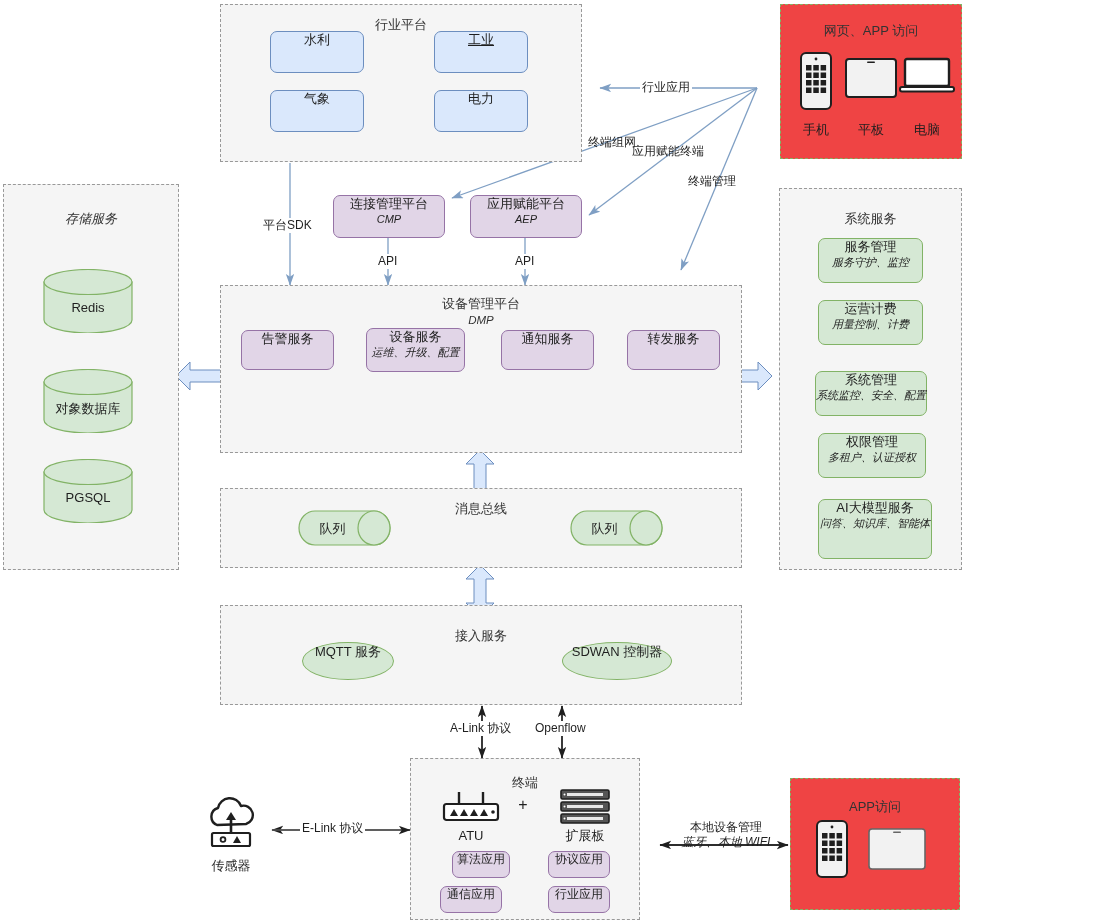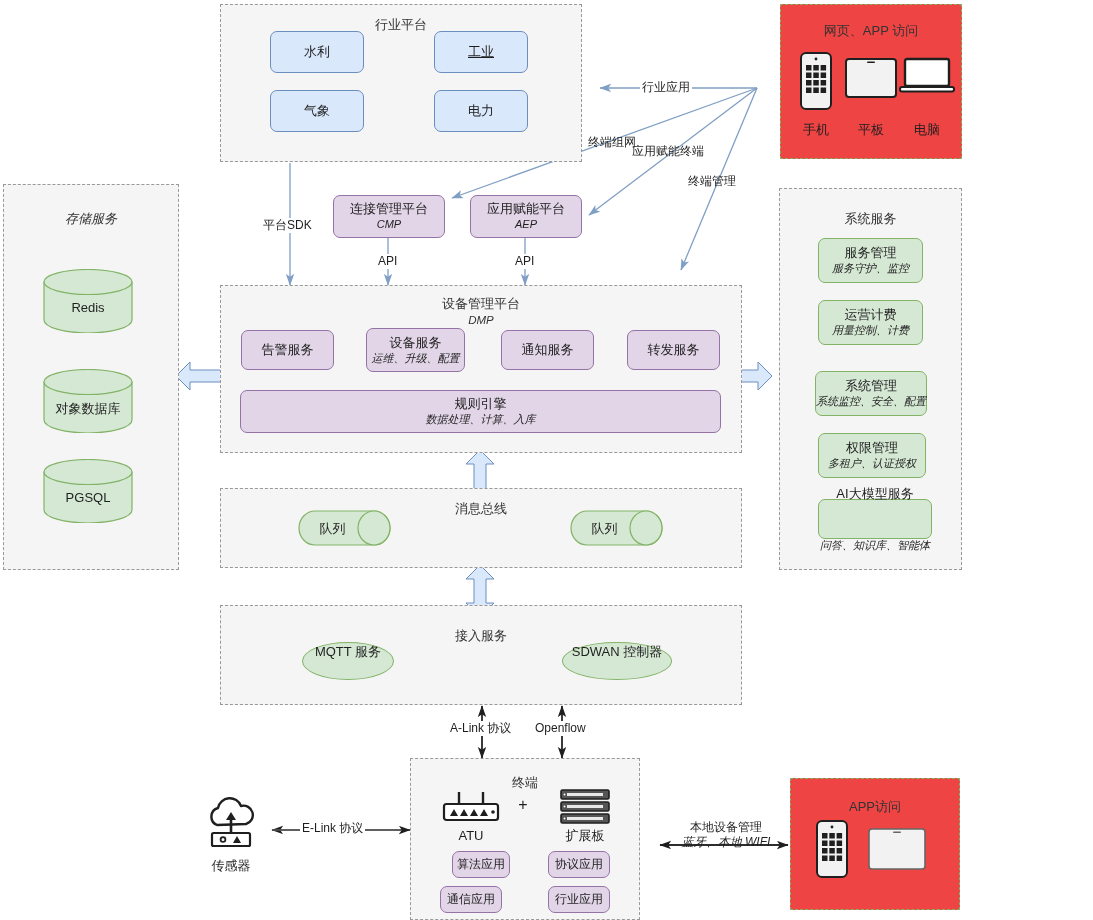--- a/index.html
+++ b/index.html
@@ -46,21 +46,21 @@
     line-height:14px;
   }
 
   
   .node{
     position:absolute;
     box-sizing:border-box;
     display:flex;
     flex-direction:column;
     align-items:center;
-    justify-content:center;
+    justify-content:flex-start;
     border-radius:7px;
     text-align:center;
     line-height:1.25;
   }
   .node .t1{font-size:13px;color:#1f1f1f;}
   .node .t2{font-size:11px;font-style:italic;color:#1f1f1f;margin-top:1px;}
   .node.blue{background:#dae8fc;border:1px solid #6c8ebf;}
   .node.purple{background:#e1d5e7;border:1px solid #9673a6;}
   .node.green{background:#d5e8d4;border:1px solid #82b366;}
   .node.small .t1{font-size:12px;}
@@ -275,45 +275,41 @@
   <div class="node purple" style="left:366px;top:328px;width:99px;height:44px;">
     <span class="t1">设备服务</span>
     <span class="t2">运维、升级、配置</span>
   </div>
   <div class="node purple" style="left:501px;top:330px;width:93px;height:40px;">
     <span class="t1">通知服务</span>
   </div>
   <div class="node purple" style="left:627px;top:330px;width:93px;height:40px;">
     <span class="t1">转发服务</span>
   </div>
-  <div class="node purple" style="left:240px;top:390px;width:481px;height:43px;">
-    <span class="t1">规则引擎</span>
-    <span class="t2">数据处理、计算、入库</span>
-  </div>
 
   <div class="group" style="left:779px;top:188px;width:183px;height:382px;">
     <div class="group-title" style="top:22px;">系统服务</div>
   </div>
   <div class="node green" style="left:818px;top:238px;width:105px;height:45px;">
     <span class="t1">服务管理</span>
     <span class="t2">服务守护、监控</span>
   </div>
   <div class="node green" style="left:818px;top:300px;width:105px;height:45px;">
     <span class="t1">运营计费</span>
     <span class="t2">用量控制、计费</span>
   </div>
   <div class="node green" style="left:815px;top:371px;width:112px;height:45px;">
     <span class="t1">系统管理</span>
     <span class="t2">系统监控、安全、配置</span>
   </div>
   <div class="node green" style="left:818px;top:433px;width:108px;height:45px;">
     <span class="t1">权限管理</span>
     <span class="t2">多租户、认证授权</span>
   </div>
-  <div class="node green" style="left:818px;top:499px;width:114px;height:40px;gap:36px;">
+  <div class="node green" style="left:818px;top:499px;width:114px;height:60px;">
     <span class="t1">AI大模型服务</span>
     <span class="t2">问答、知识库、智能体</span>
   </div>
 
   <div class="group" style="left:220px;top:488px;width:522px;height:80px;">
     <div class="group-title" style="top:12px;">消息总线</div>
   </div>
   <div class="cyl" style="left:298px;top:510px;">
     <svg width="93" height="36" viewBox="0 0 93 36">
       <path d="M17,1 L76,1 A16,17 0 0 1 76,35 L17,35 A16,17 0 0 1 17,1 Z" fill="#d5e8d4" stroke="#82b366" stroke-width="1.2"></path>

